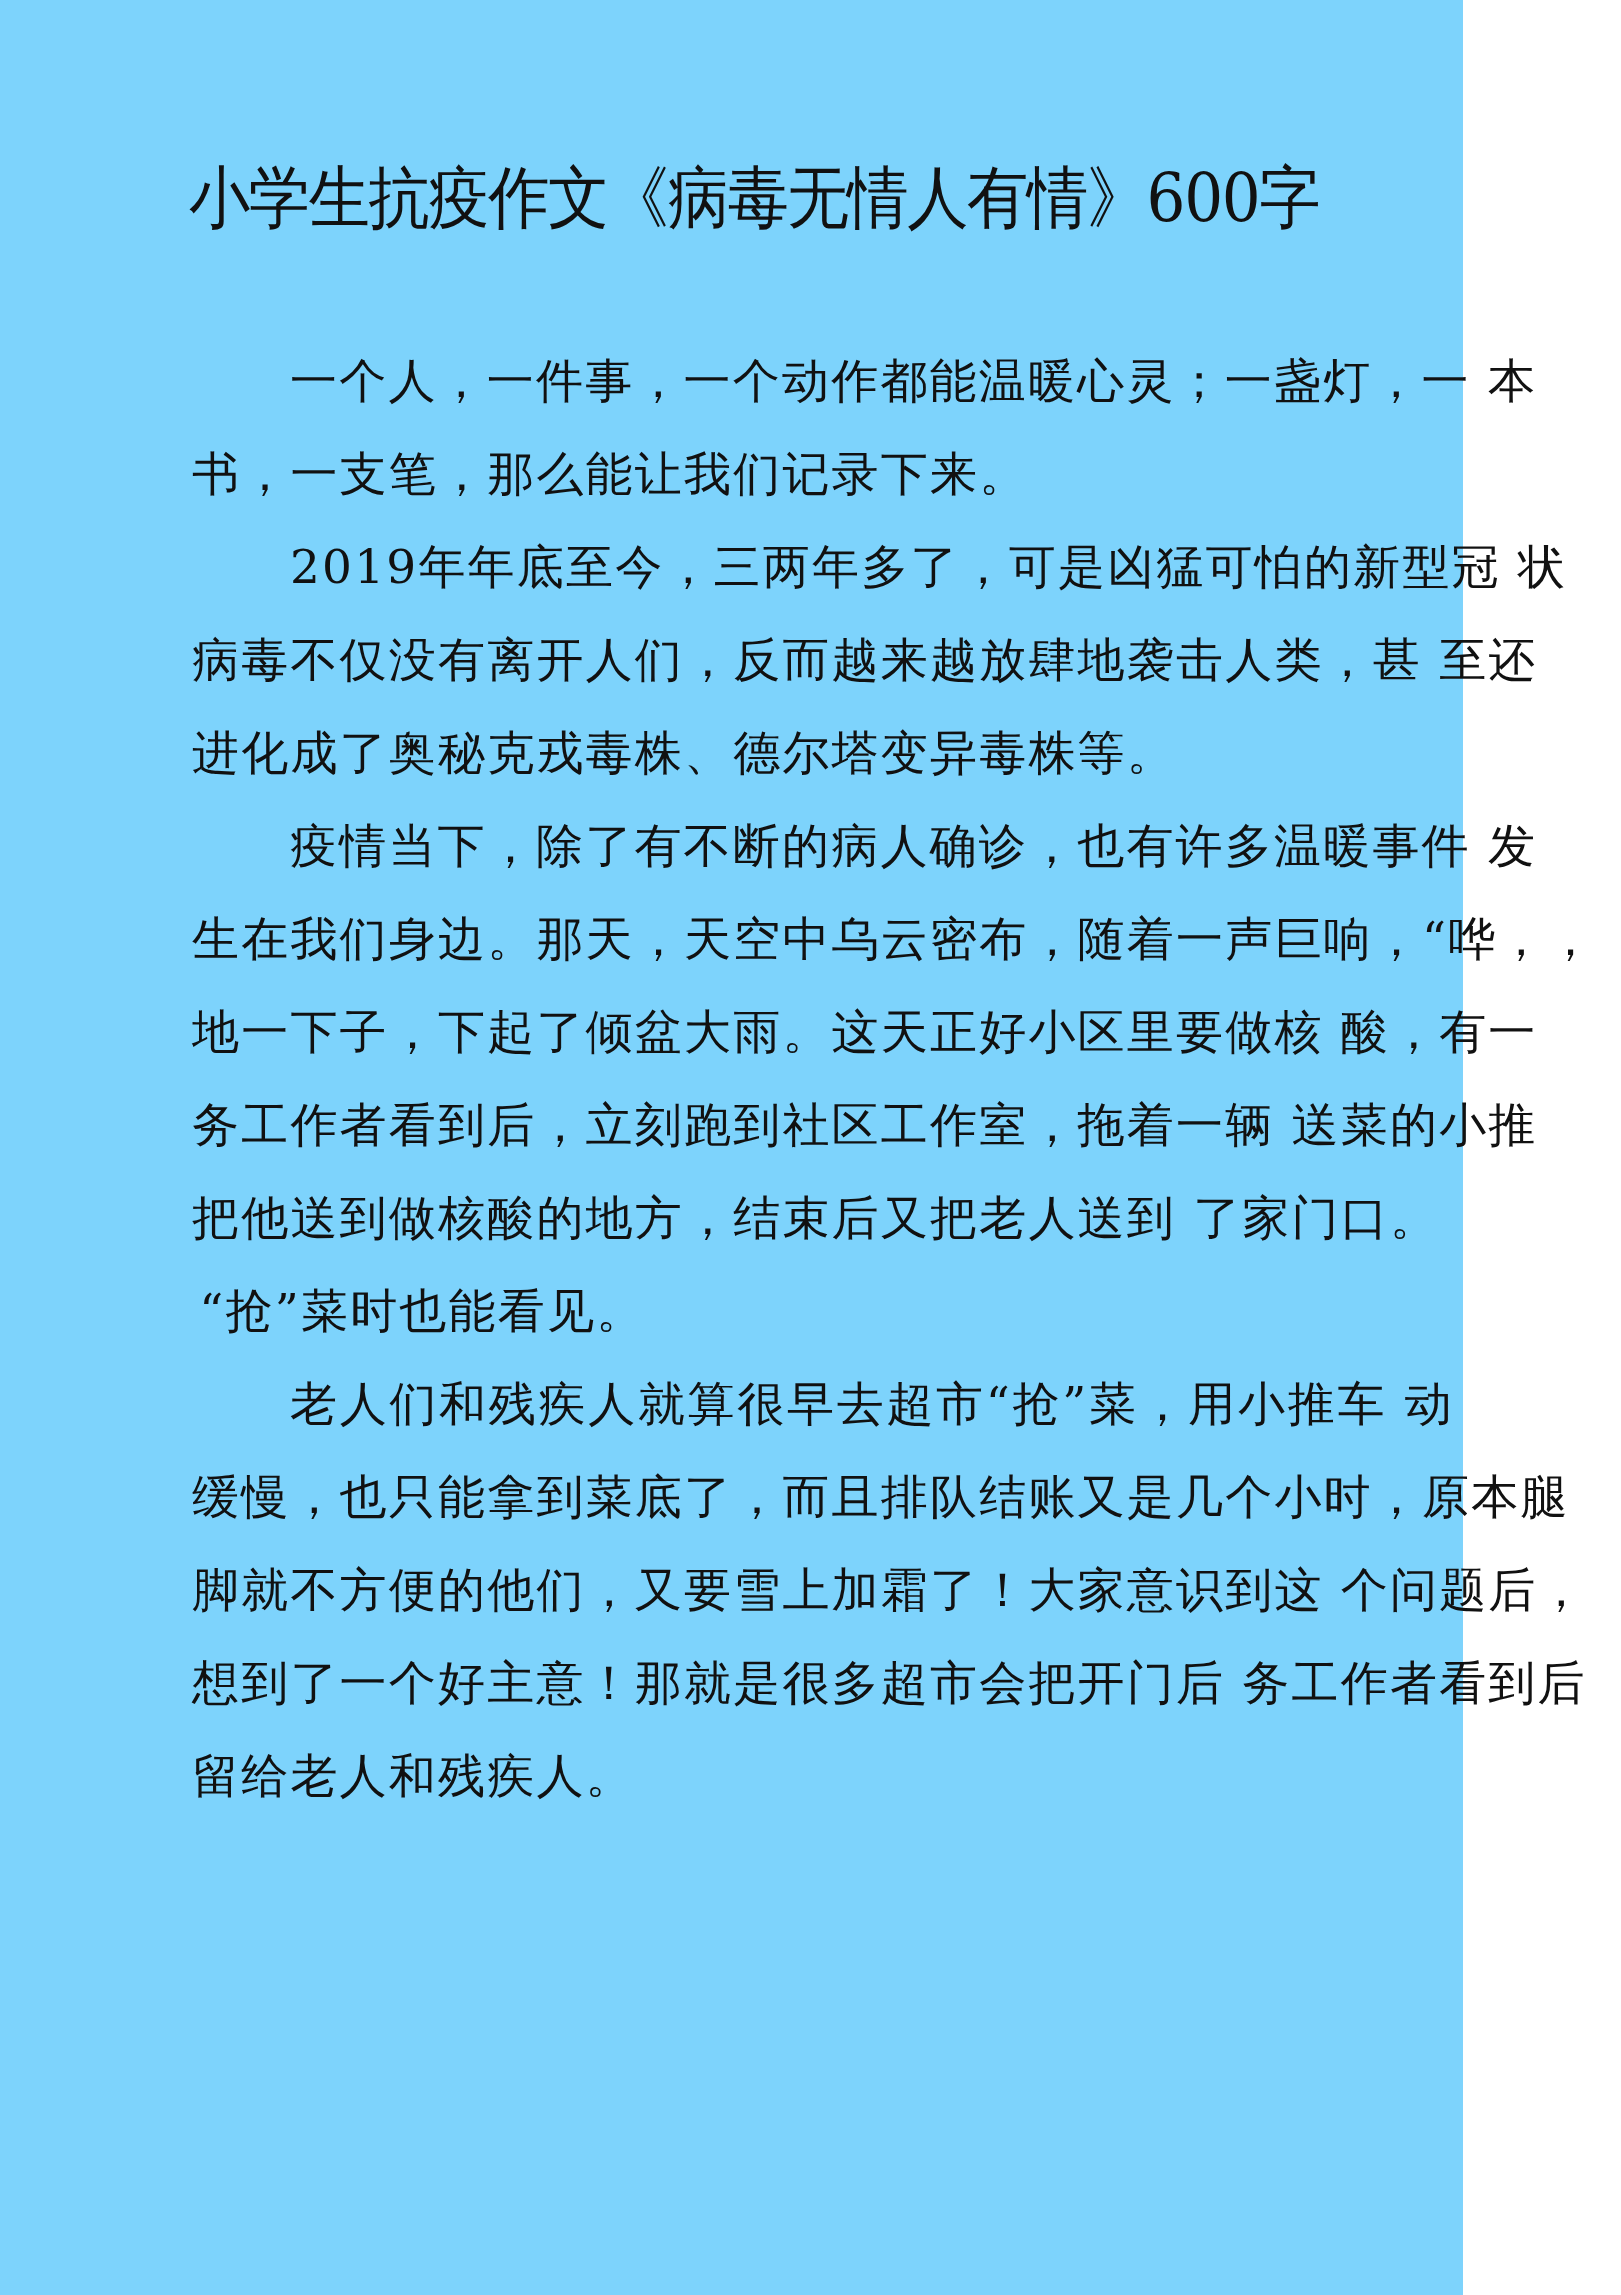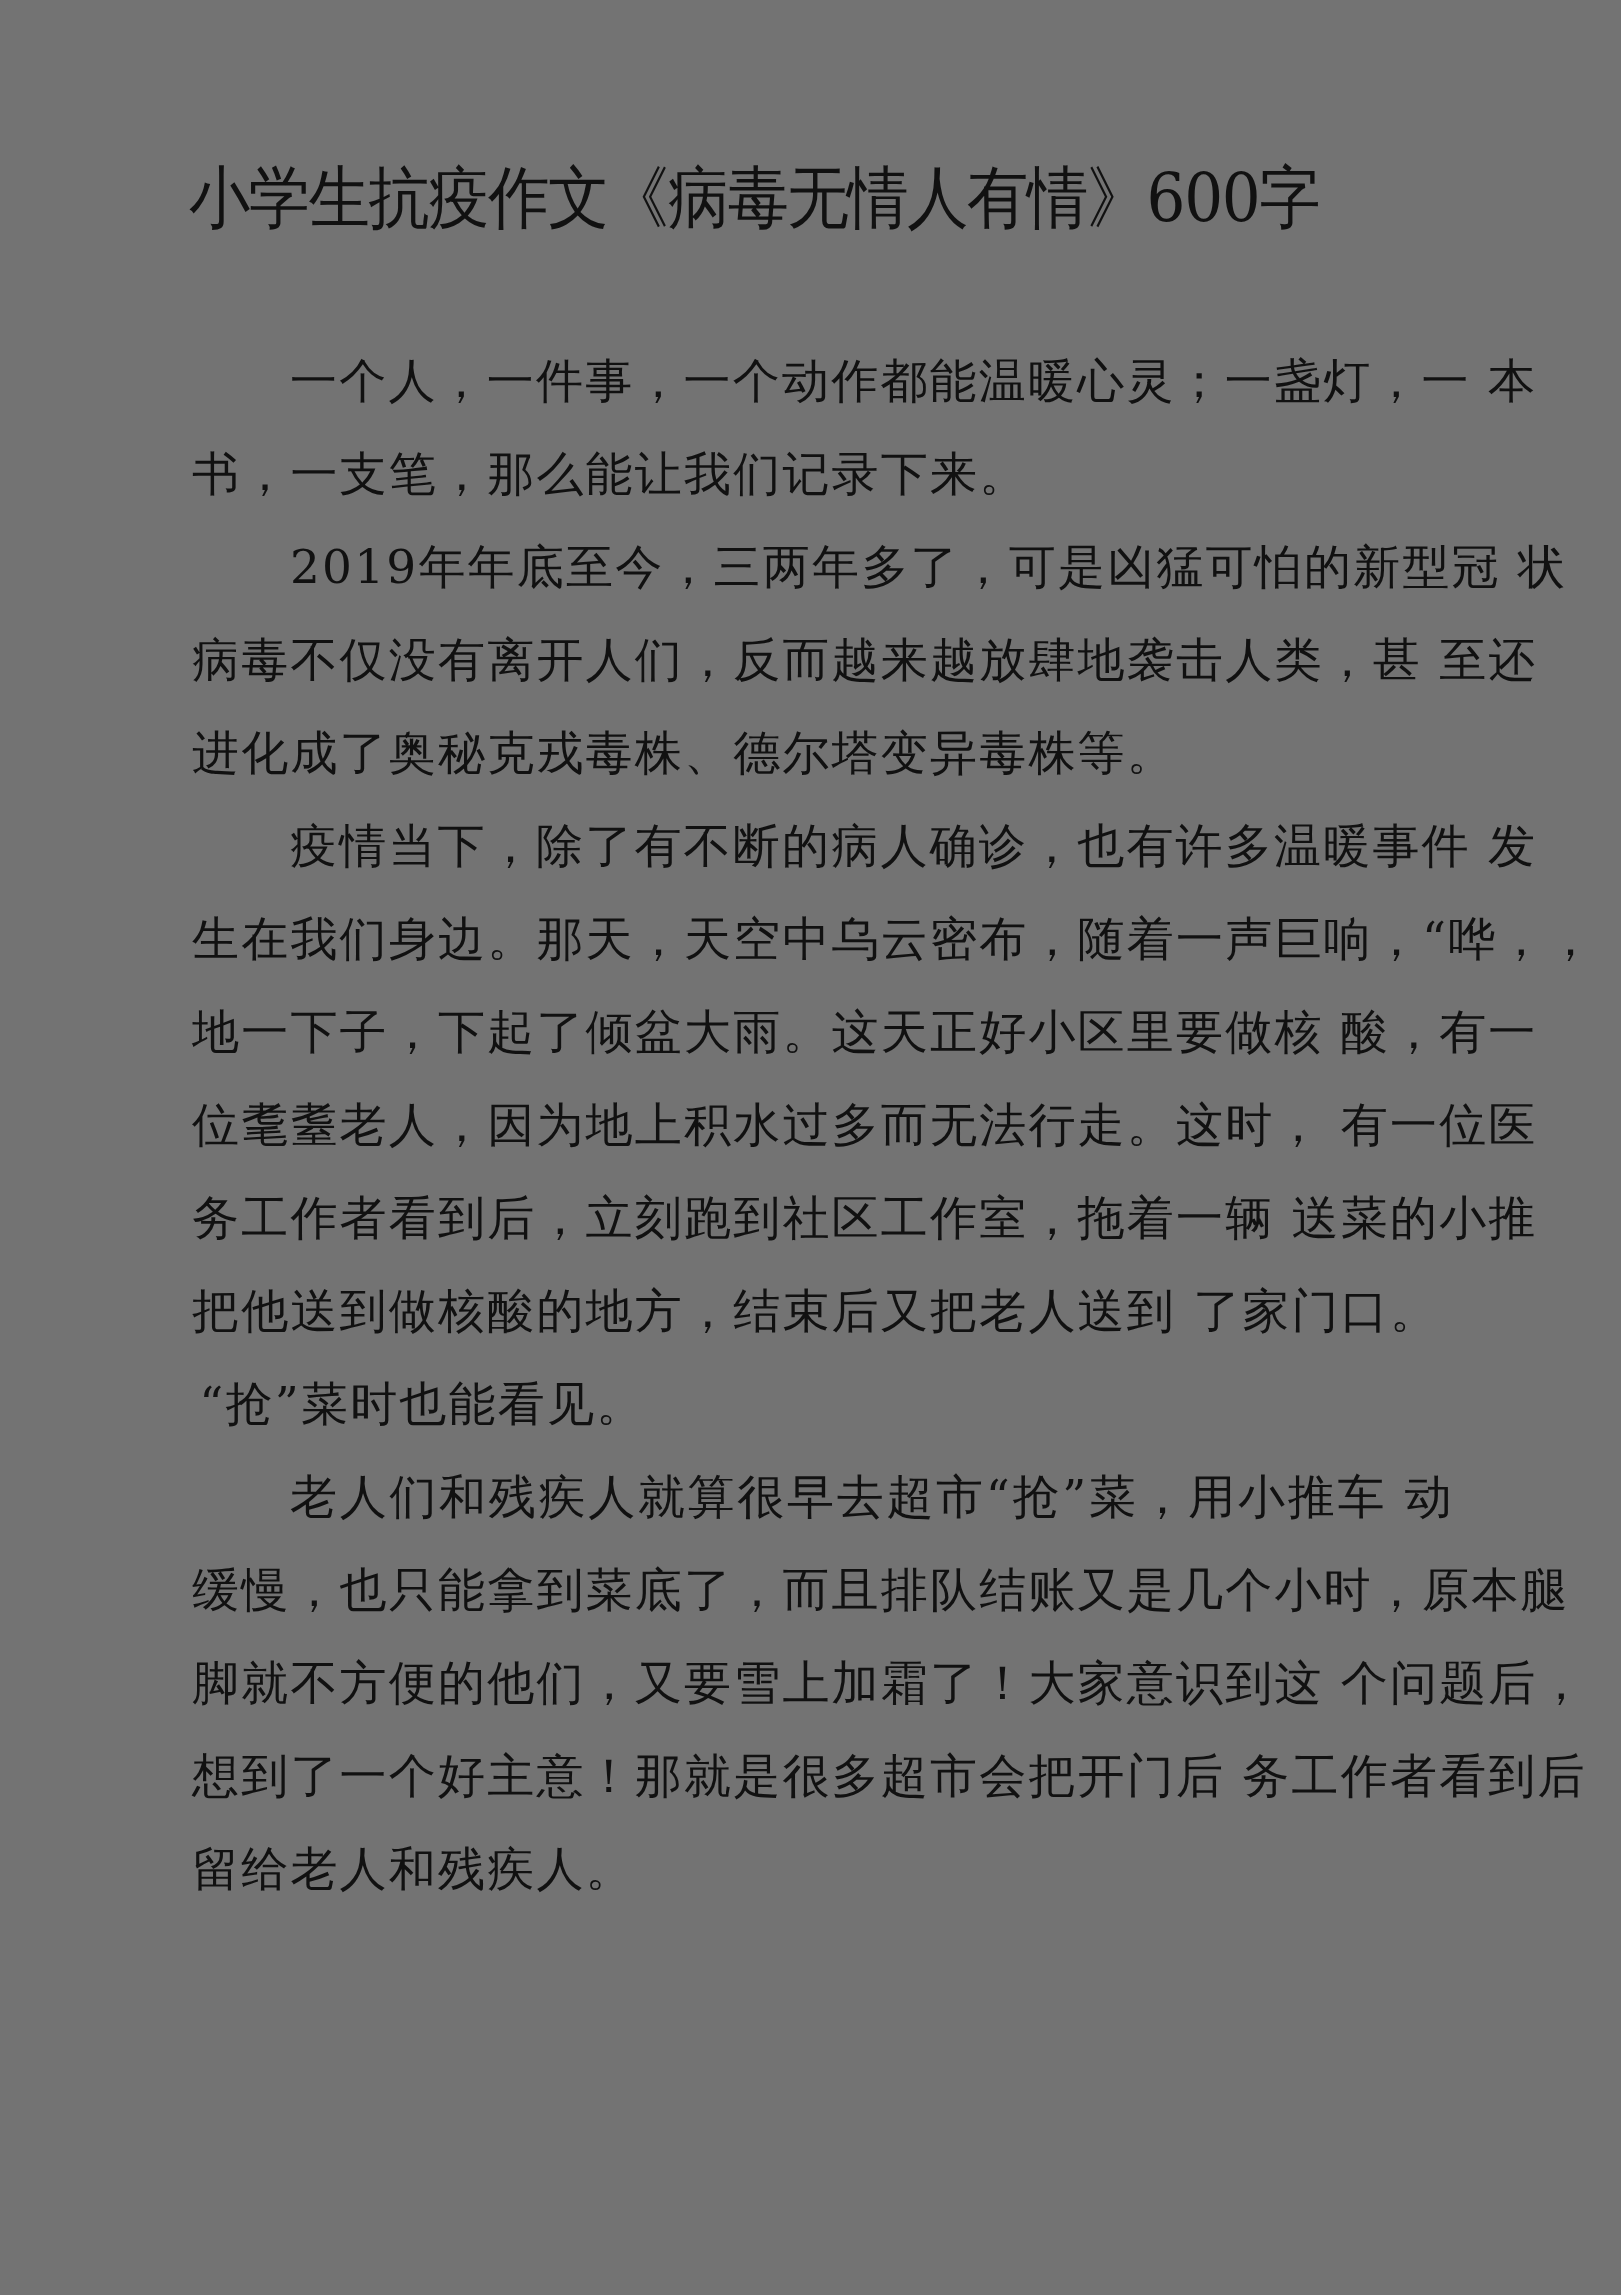--- a/index.html
+++ b/index.html
@@ -1,18 +1,18 @@
 <!DOCTYPE html>
 <html style="font-size:11.7px"><head>
 <meta charset="utf-8">
 <style>
   html, body { margin: 0; padding: 0; background: #ffffff; }
   body { width: 1621px; height: 2295px; position: relative; overflow: hidden;
          font-family: "DejaVu Serif", "Liberation Serif", serif; color: #111111; }
-  .page { position: absolute; left: 0; top: 0; width: 1621px; height: 2295px; background: #737373; }
+  .page { position: absolute; left: 0; top: 0; width: 1463px; height: 2295px; background: #7dd3fc; }
   .title { position: absolute; left: 189px; top: 150px; width: 1284px; height: 95px;
            font-size: 68px; line-height: 95px; white-space: nowrap; letter-spacing: -1.5px;
            transform: scaleX(0.9); transform-origin: left center; }
   .body { position: absolute; left: 192px; top: 334px; width: 1262px; }
   .line { height: 93px; line-height: 93px; font-size: 47px; white-space: nowrap;
           letter-spacing: 2.2px; }
   .line.justify { text-align: justify; text-align-last: justify; }
   .indent { padding-left: 98px; }
   .hang { padding-left: 7.3px; }
 </style>
@@ -26,21 +26,20 @@
     <div class="line justify indent">一个人，一件事，一个动作都能温暖心灵；一盏灯，一 本</div>
     <div class="line">书，一支笔，那么能让我们记录下来。</div>
 
     <div class="line justify indent">2019年年底至今，三两年多了，可是凶猛可怕的新型冠 状</div>
     <div class="line justify">病毒不仅没有离开人们，反而越来越放肆地袭击人类，甚 至还</div>
     <div class="line">进化成了奥秘克戎毒株、德尔塔变异毒株等。</div>
 
     <div class="line justify indent">疫情当下，除了有不断的病人确诊，也有许多温暖事件 发</div>
     <div class="line justify">生在我们身边。那天，天空中乌云密布，随着一声巨响，“哗，，</div>
     <div class="line justify">地一下子，下起了倾盆大雨。这天正好小区里要做核 酸，有一</div>
-    <div class="line justify">位耄耋老人，因为地上积水过多而无法行走。这时， 有一位医</div>
     <div class="line justify">务工作者看到后，立刻跑到社区工作室，拖着一辆 送菜的小推</div>
     <div class="line">把他送到做核酸的地方，结束后又把老人送到 了家门口。</div>
 
     <div class="line hang">“抢”菜时也能看见。</div>
 
     <div class="line justify indent">老人们和残疾人就算很早去超市“抢”菜，用小推车 动</div>
     <div class="line justify">缓慢，也只能拿到菜底了，而且排队结账又是几个小时，原本腿</div>
     <div class="line justify">脚就不方便的他们，又要雪上加霜了！大家意识到这 个问题后，</div>
     <div class="line justify">想到了一个好主意！那就是很多超市会把开门后 务工作者看到后</div>
     <div class="line">留给老人和残疾人。</div>

